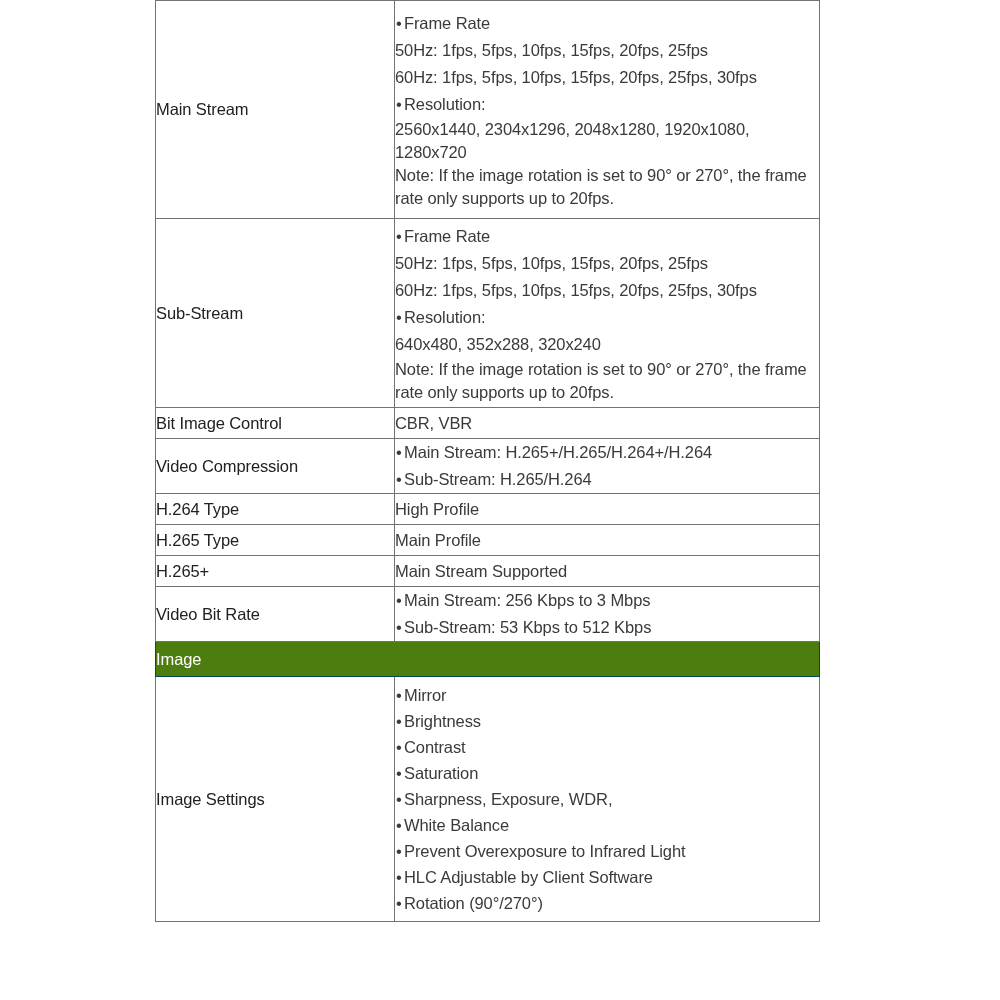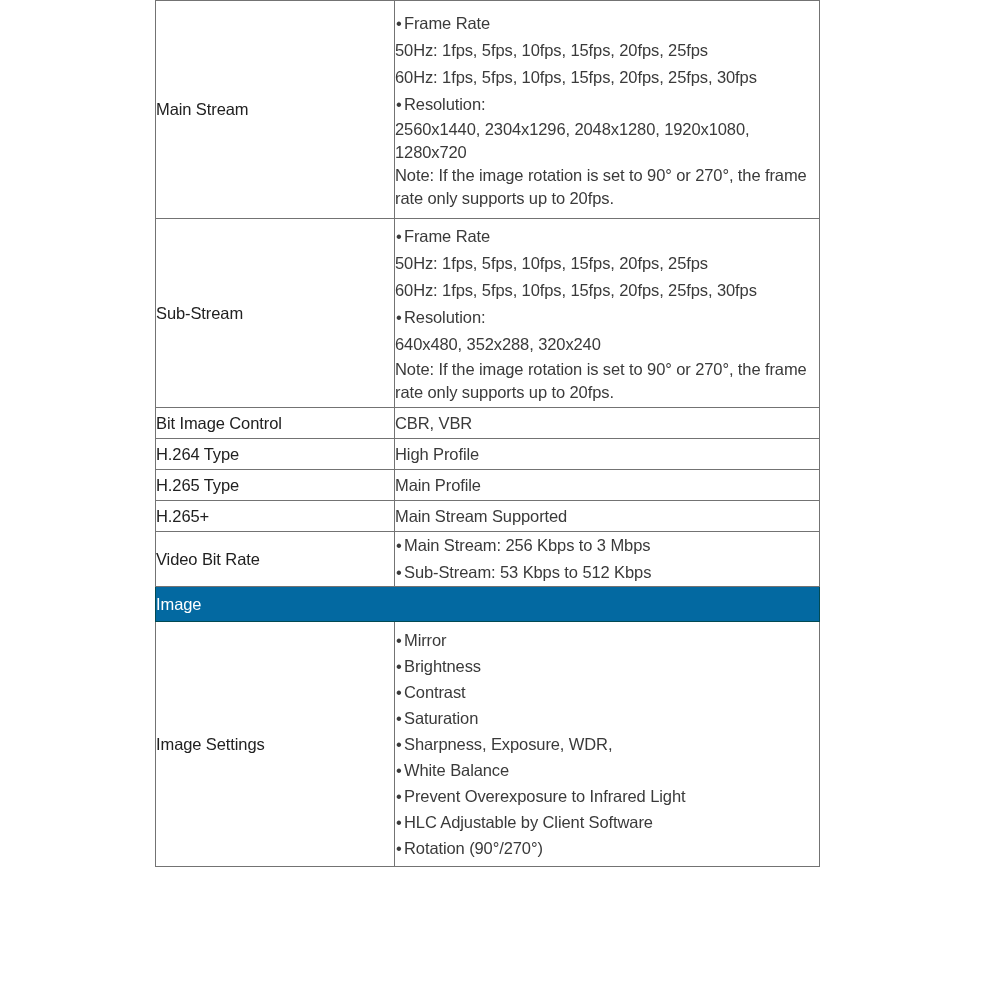--- a/index.html
+++ b/index.html
@@ -74,21 +74,21 @@
   }
 
   
   tr.section-row td {
     border-left: 1px solid #024a53;
     border-right: 1px solid #024a53;
     border-top: 1px solid #024a53;
     border-bottom: 1px solid #024a53;
   }
   td.section-banner {
-    background: #0369a1;
+    background: #4d7c0f;
     color: #ffffff;
     font-size: 16.5px;
     height: 34px;
     padding: 0 0 0 10px;
     letter-spacing: -0.1px;
   }
 
   
   tr.row-main-stream td { height: 217px; }
   tr.row-sub-stream td { height: 188px; }
@@ -127,20 +127,27 @@
             <span class="line">640x480, 352x288, 320x240</span>
             <span class="line wrap">Note: If the image rotation is set to 90° or 270°, the frame rate only supports up to 20fps.</span>
           </td>
         </tr>
         <tr class="row-single">
           <td class="cell-label">Bit Image Control</td>
           <td class="cell-value">
             <span class="line">CBR, VBR</span>
           </td>
         </tr>
+        <tr class="row-double">
+          <td class="cell-label">Video Compression</td>
+          <td class="cell-value">
+            <span class="line bullet">Main Stream: H.265+/H.265/H.264+/H.264</span>
+            <span class="line bullet">Sub-Stream: H.265/H.264</span>
+          </td>
+        </tr>
         <tr class="row-single">
           <td class="cell-label">H.264 Type</td>
           <td class="cell-value">
             <span class="line">High Profile</span>
           </td>
         </tr>
         <tr class="row-single">
           <td class="cell-label">H.265 Type</td>
           <td class="cell-value">
             <span class="line">Main Profile</span>

